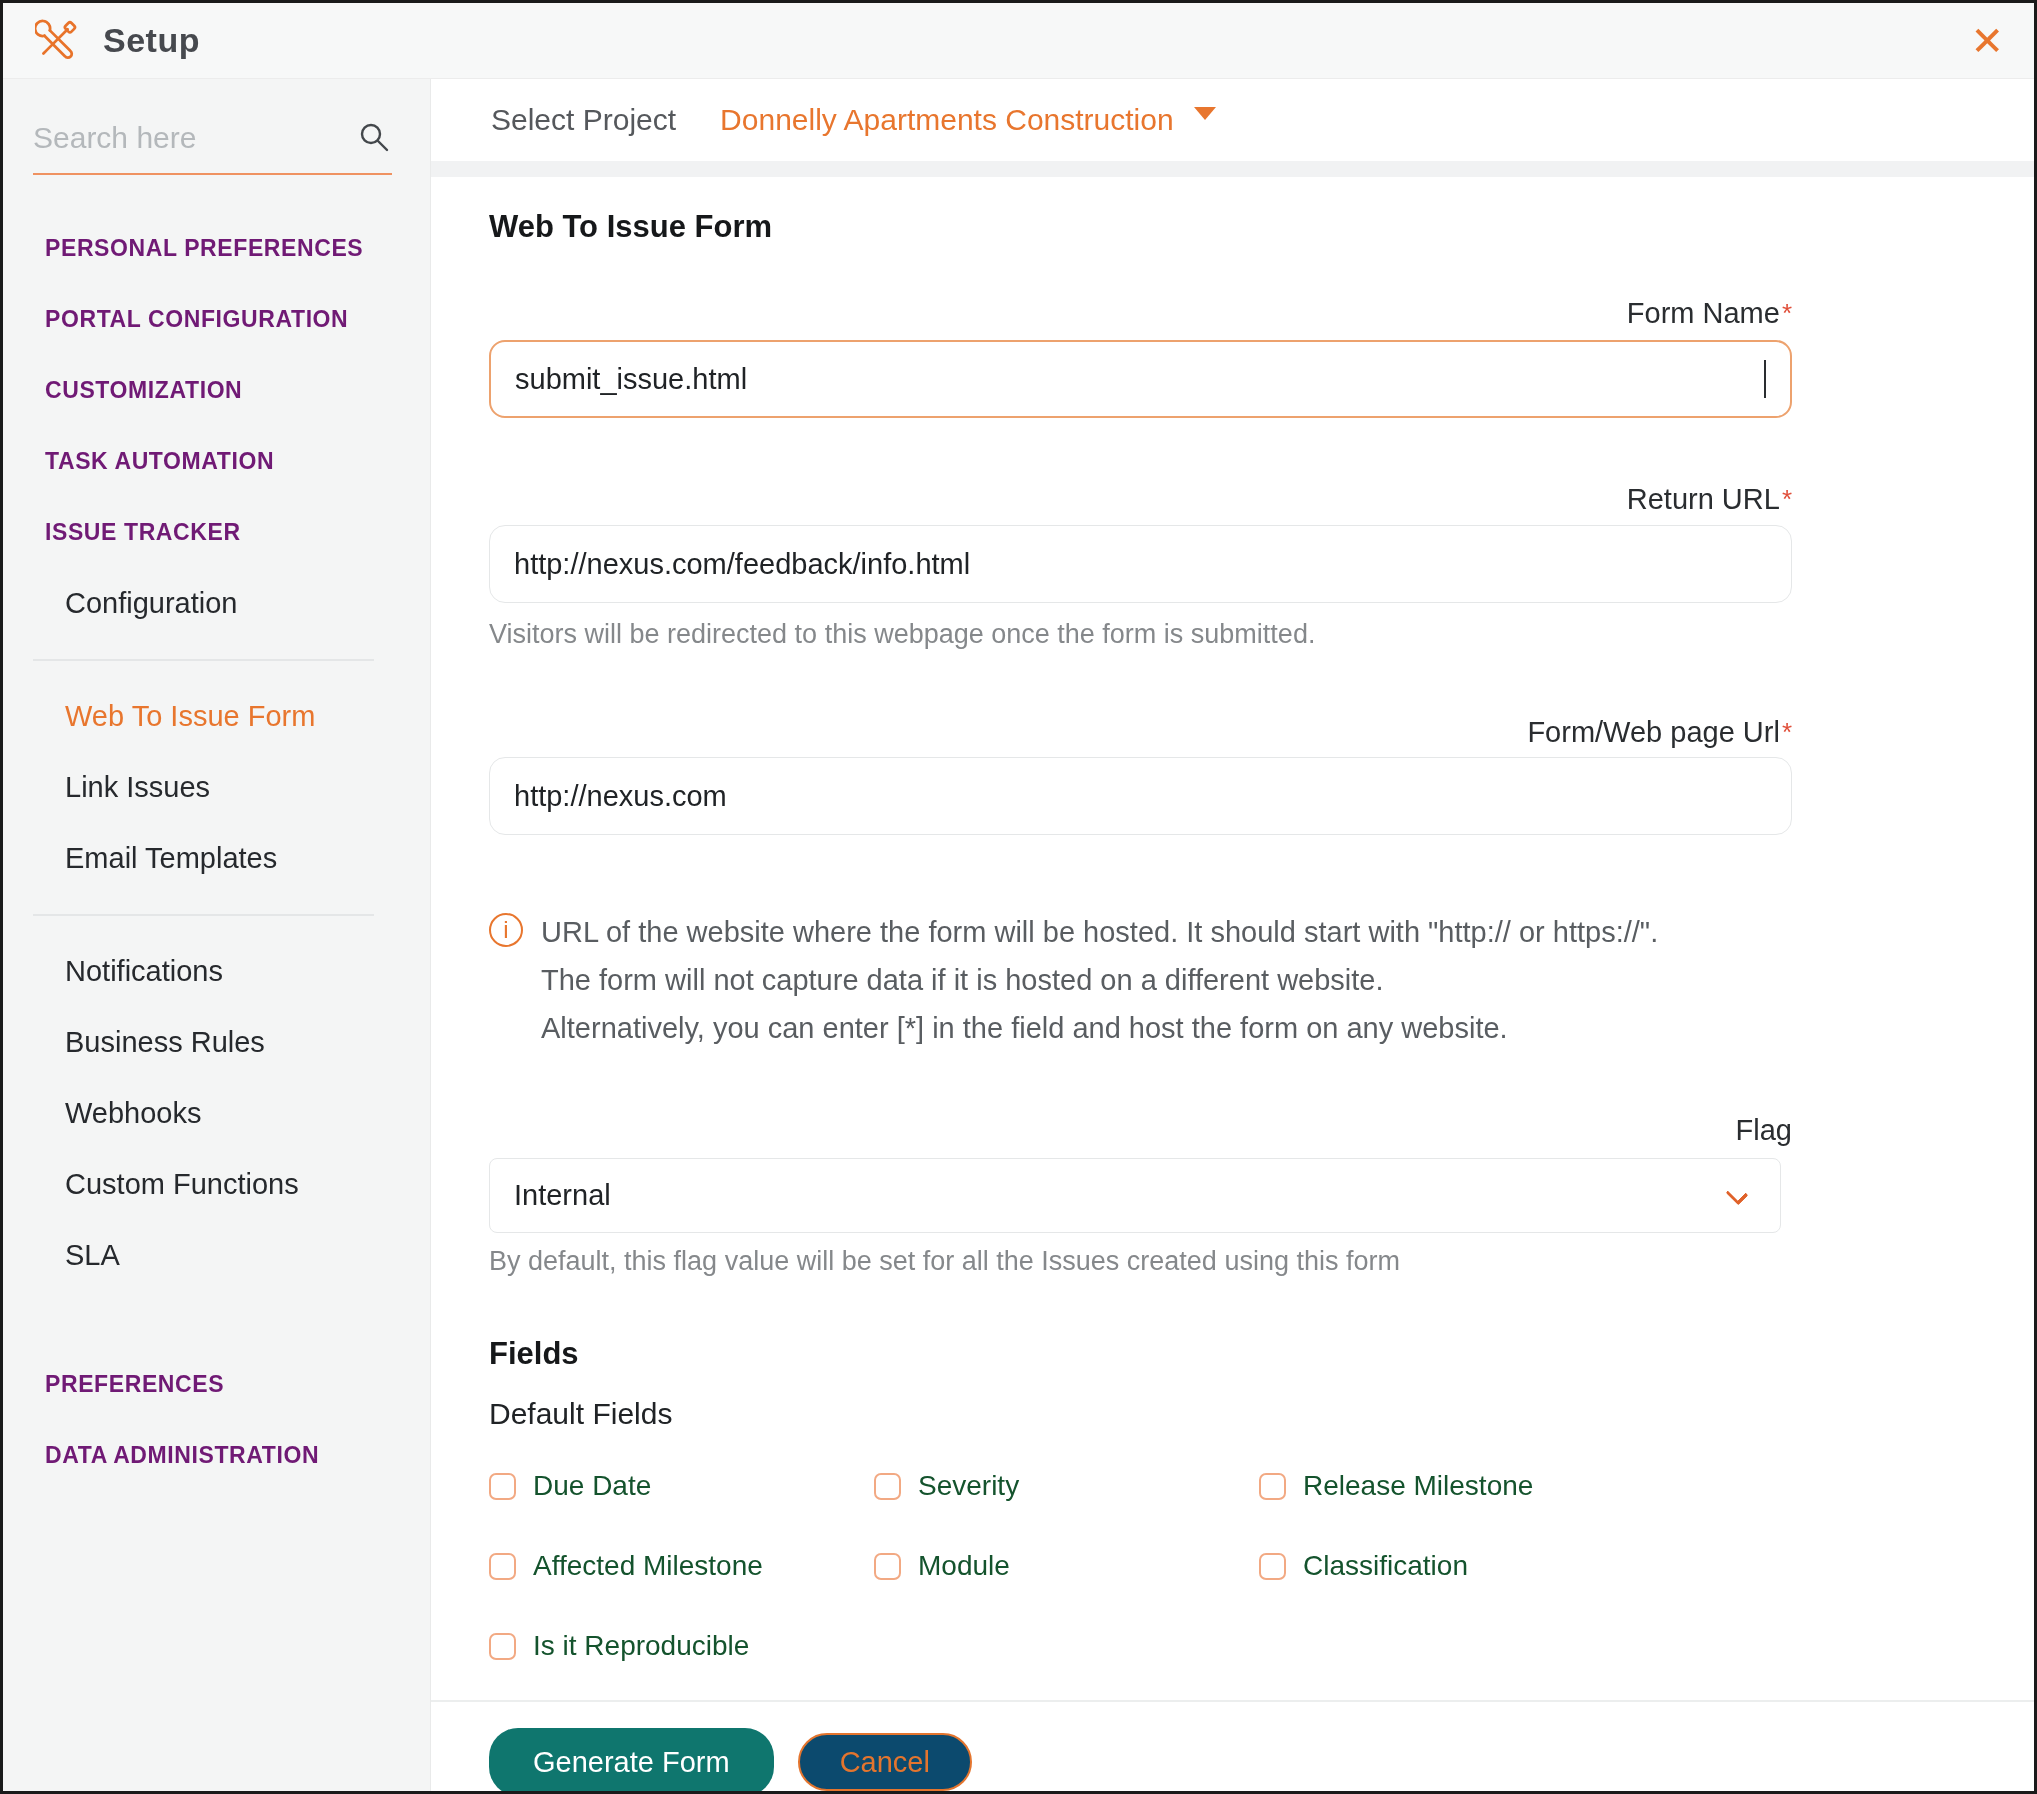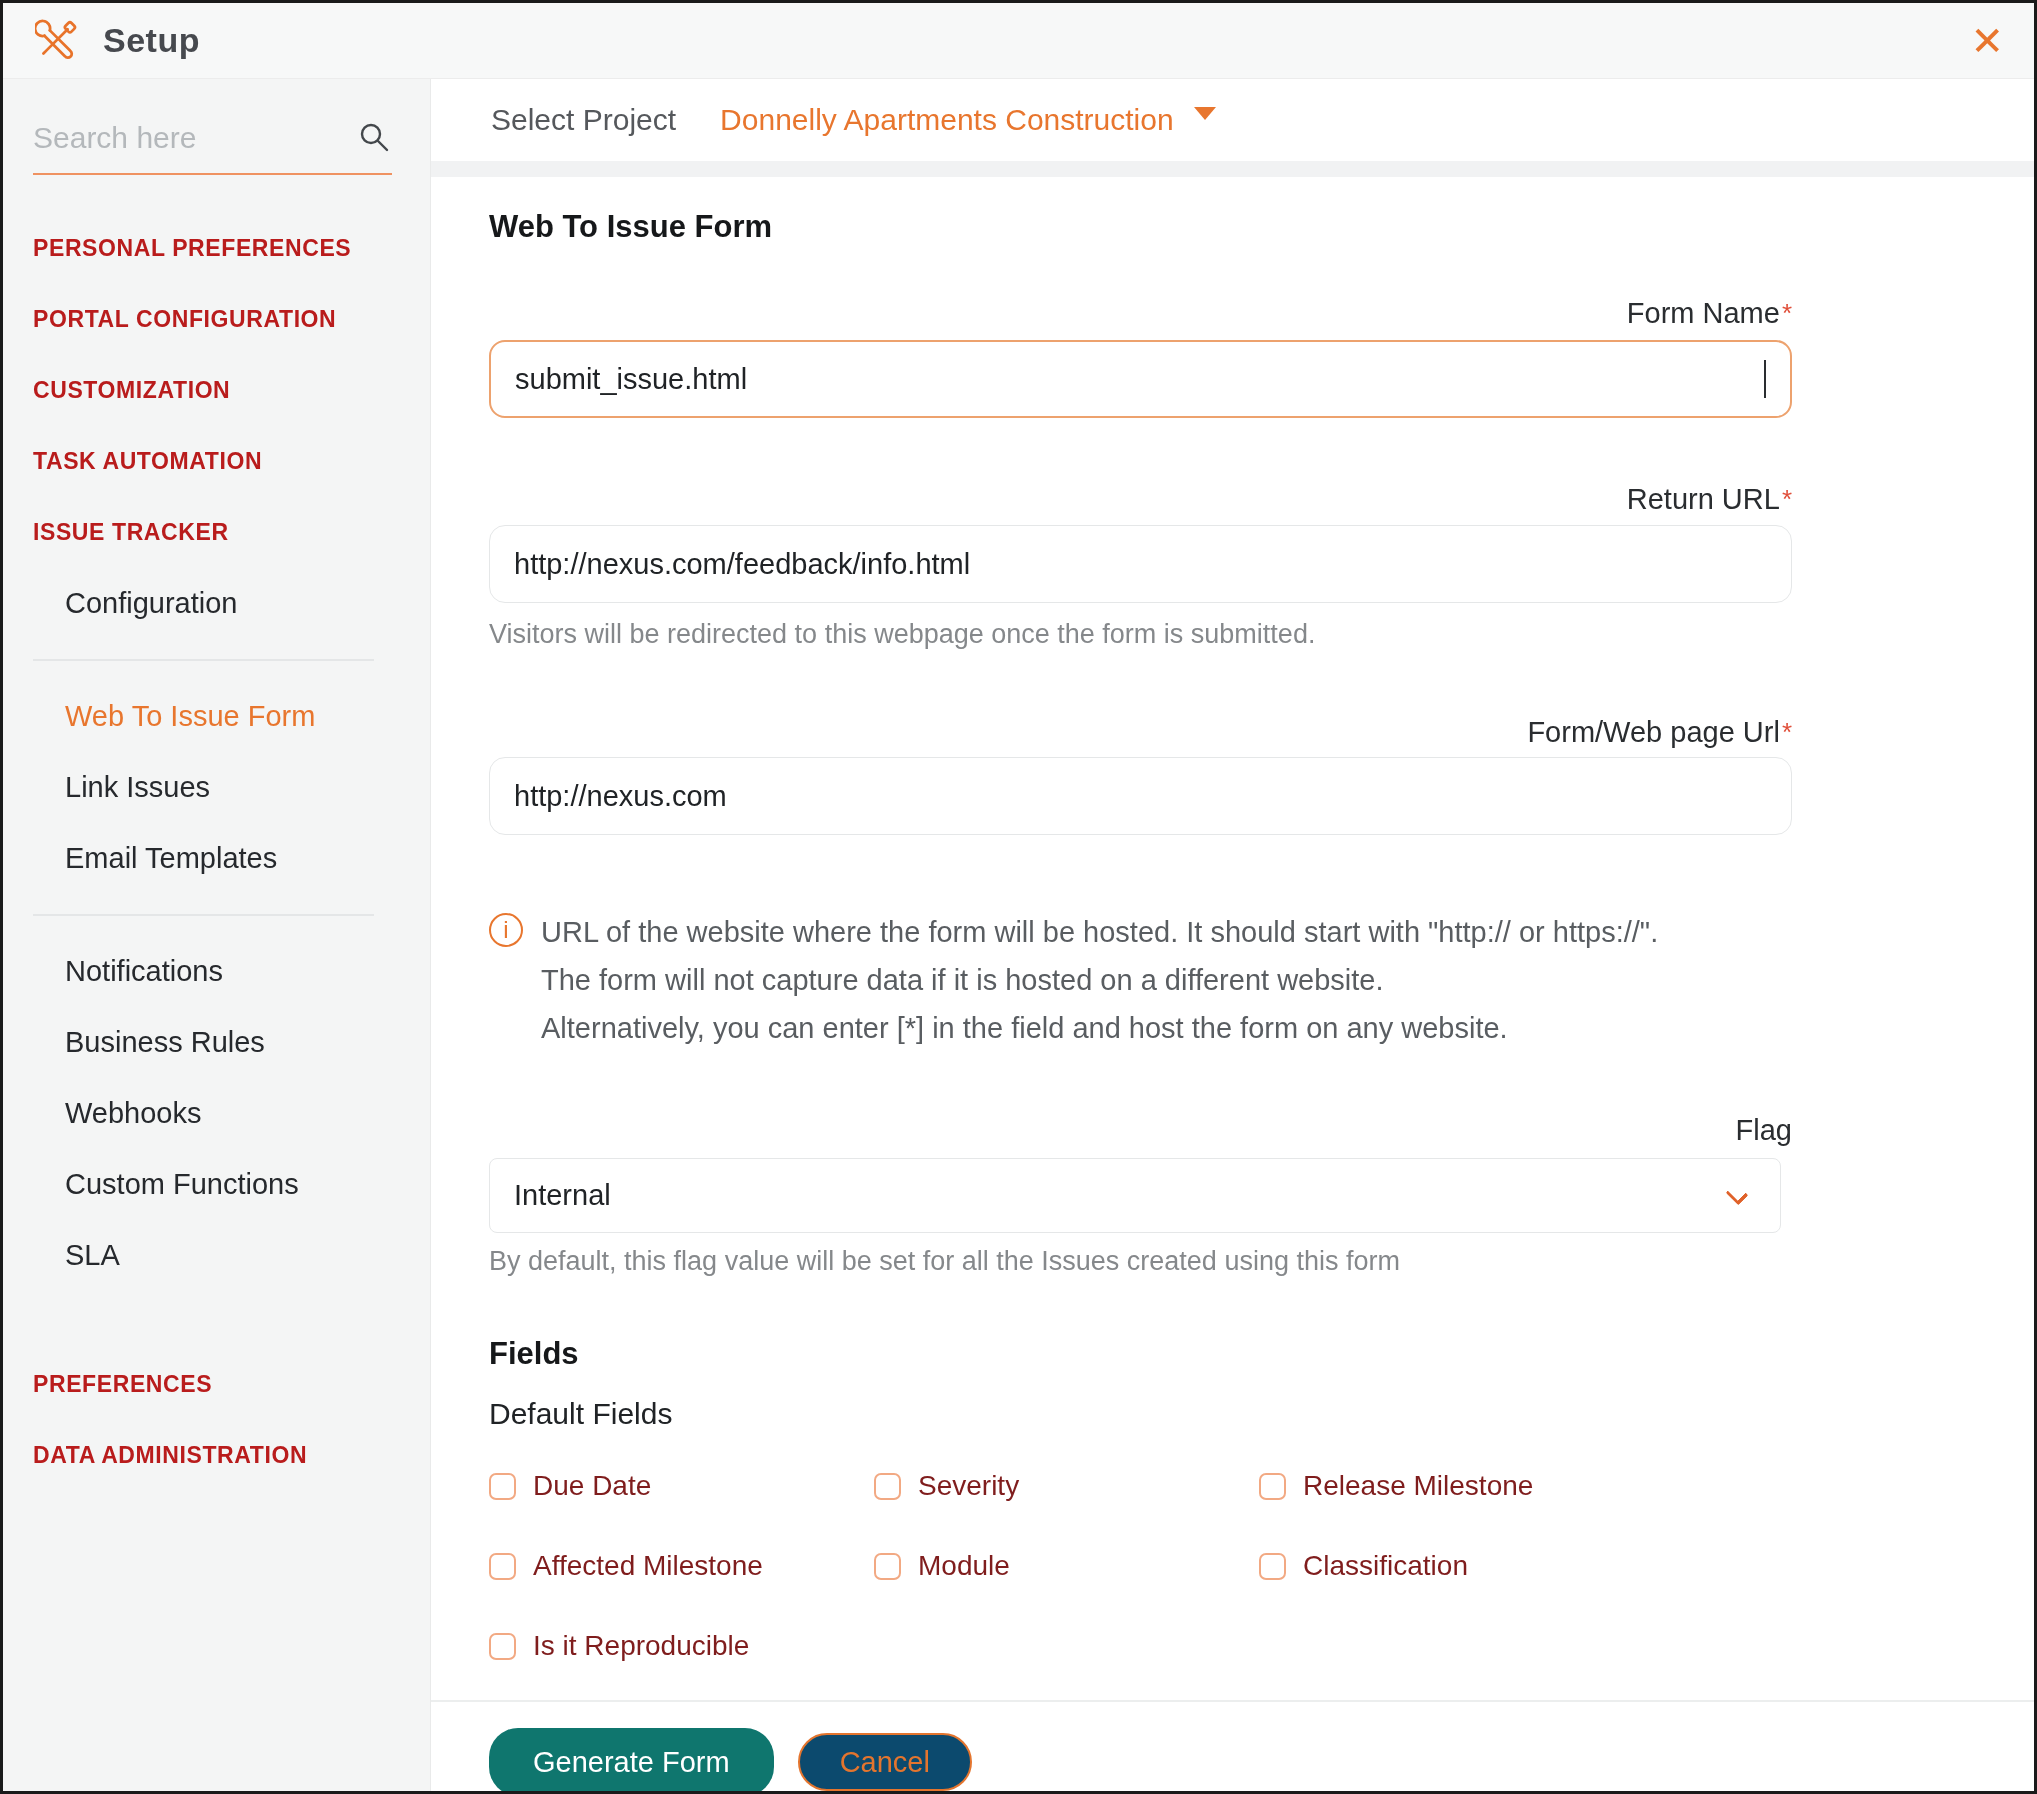--- a/index.html
+++ b/index.html
@@ -37,21 +37,21 @@
     width:300px; background:transparent; border:none; outline:none;
     font-size:30px; color:#3c4044; font-family:inherit;
   }
   .search-input::placeholder{ color:#b4b8bb; }
   .search-ico{ position:absolute; right:2px; top:16px; width:32px; height:32px; }
   .nav{ margin-top:38px; }
   .nav-row{
     height:71px; display:flex; align-items:center; cursor:pointer;
   }
   .nav-section{
-    padding-left:30px; font-size:23px; font-weight:700; color:#b91c1c; letter-spacing:0.6px;
+    padding-left:42px; font-size:23px; font-weight:700; color:#701a75; letter-spacing:0.6px;
   }
   .nav-item{
     padding-left:62px; font-size:29px; color:#26292d;
   }
   .nav-item.selected{ color:#e8762e; }
   .nav-div{
     border:none; border-top:2px solid #e4e6e7;
     margin:20px 56px 20px 30px; height:0;
   }
   .mt-extra{ margin-top:58px; }
@@ -113,21 +113,21 @@
   .flag-help{ margin-top:14px; }
   .fields-title{ margin-top:63px; font-size:31px; font-weight:700; color:#16181a; line-height:32px; }
   .fields-sub{ margin-top:29px; font-size:30px; color:#202326; line-height:30px; }
   .cb-grid{ margin-top:41px; }
   .cb-row{ display:flex; margin-top:48px; }
   .cb-row.first{ margin-top:0; }
   .cb-cell{ width:385px; display:flex; align-items:center; cursor:pointer; }
   .cb-box{
     flex:0 0 auto; width:27px; height:27px; border:2.5px solid #f2a983; border-radius:7px; background:#fff;
   }
-  .cb-lbl{ margin-left:17px; font-size:28px; color:#7f1d1d; }
+  .cb-lbl{ margin-left:17px; font-size:28px; color:#14532d; }
   .btm-divider{
     border:none; border-top:2px solid #eceeee; height:0;
     margin:38px -242px 0 -58px;
   }
   .actions{ margin-top:26px; display:flex; align-items:center; }
   .btn-primary{
     height:68px; padding:0 44px; border:none; border-radius:29px;
     background:#0f766e; color:#fff; font-size:29px; font-family:inherit; cursor:pointer;
   }
   .btn-secondary{

